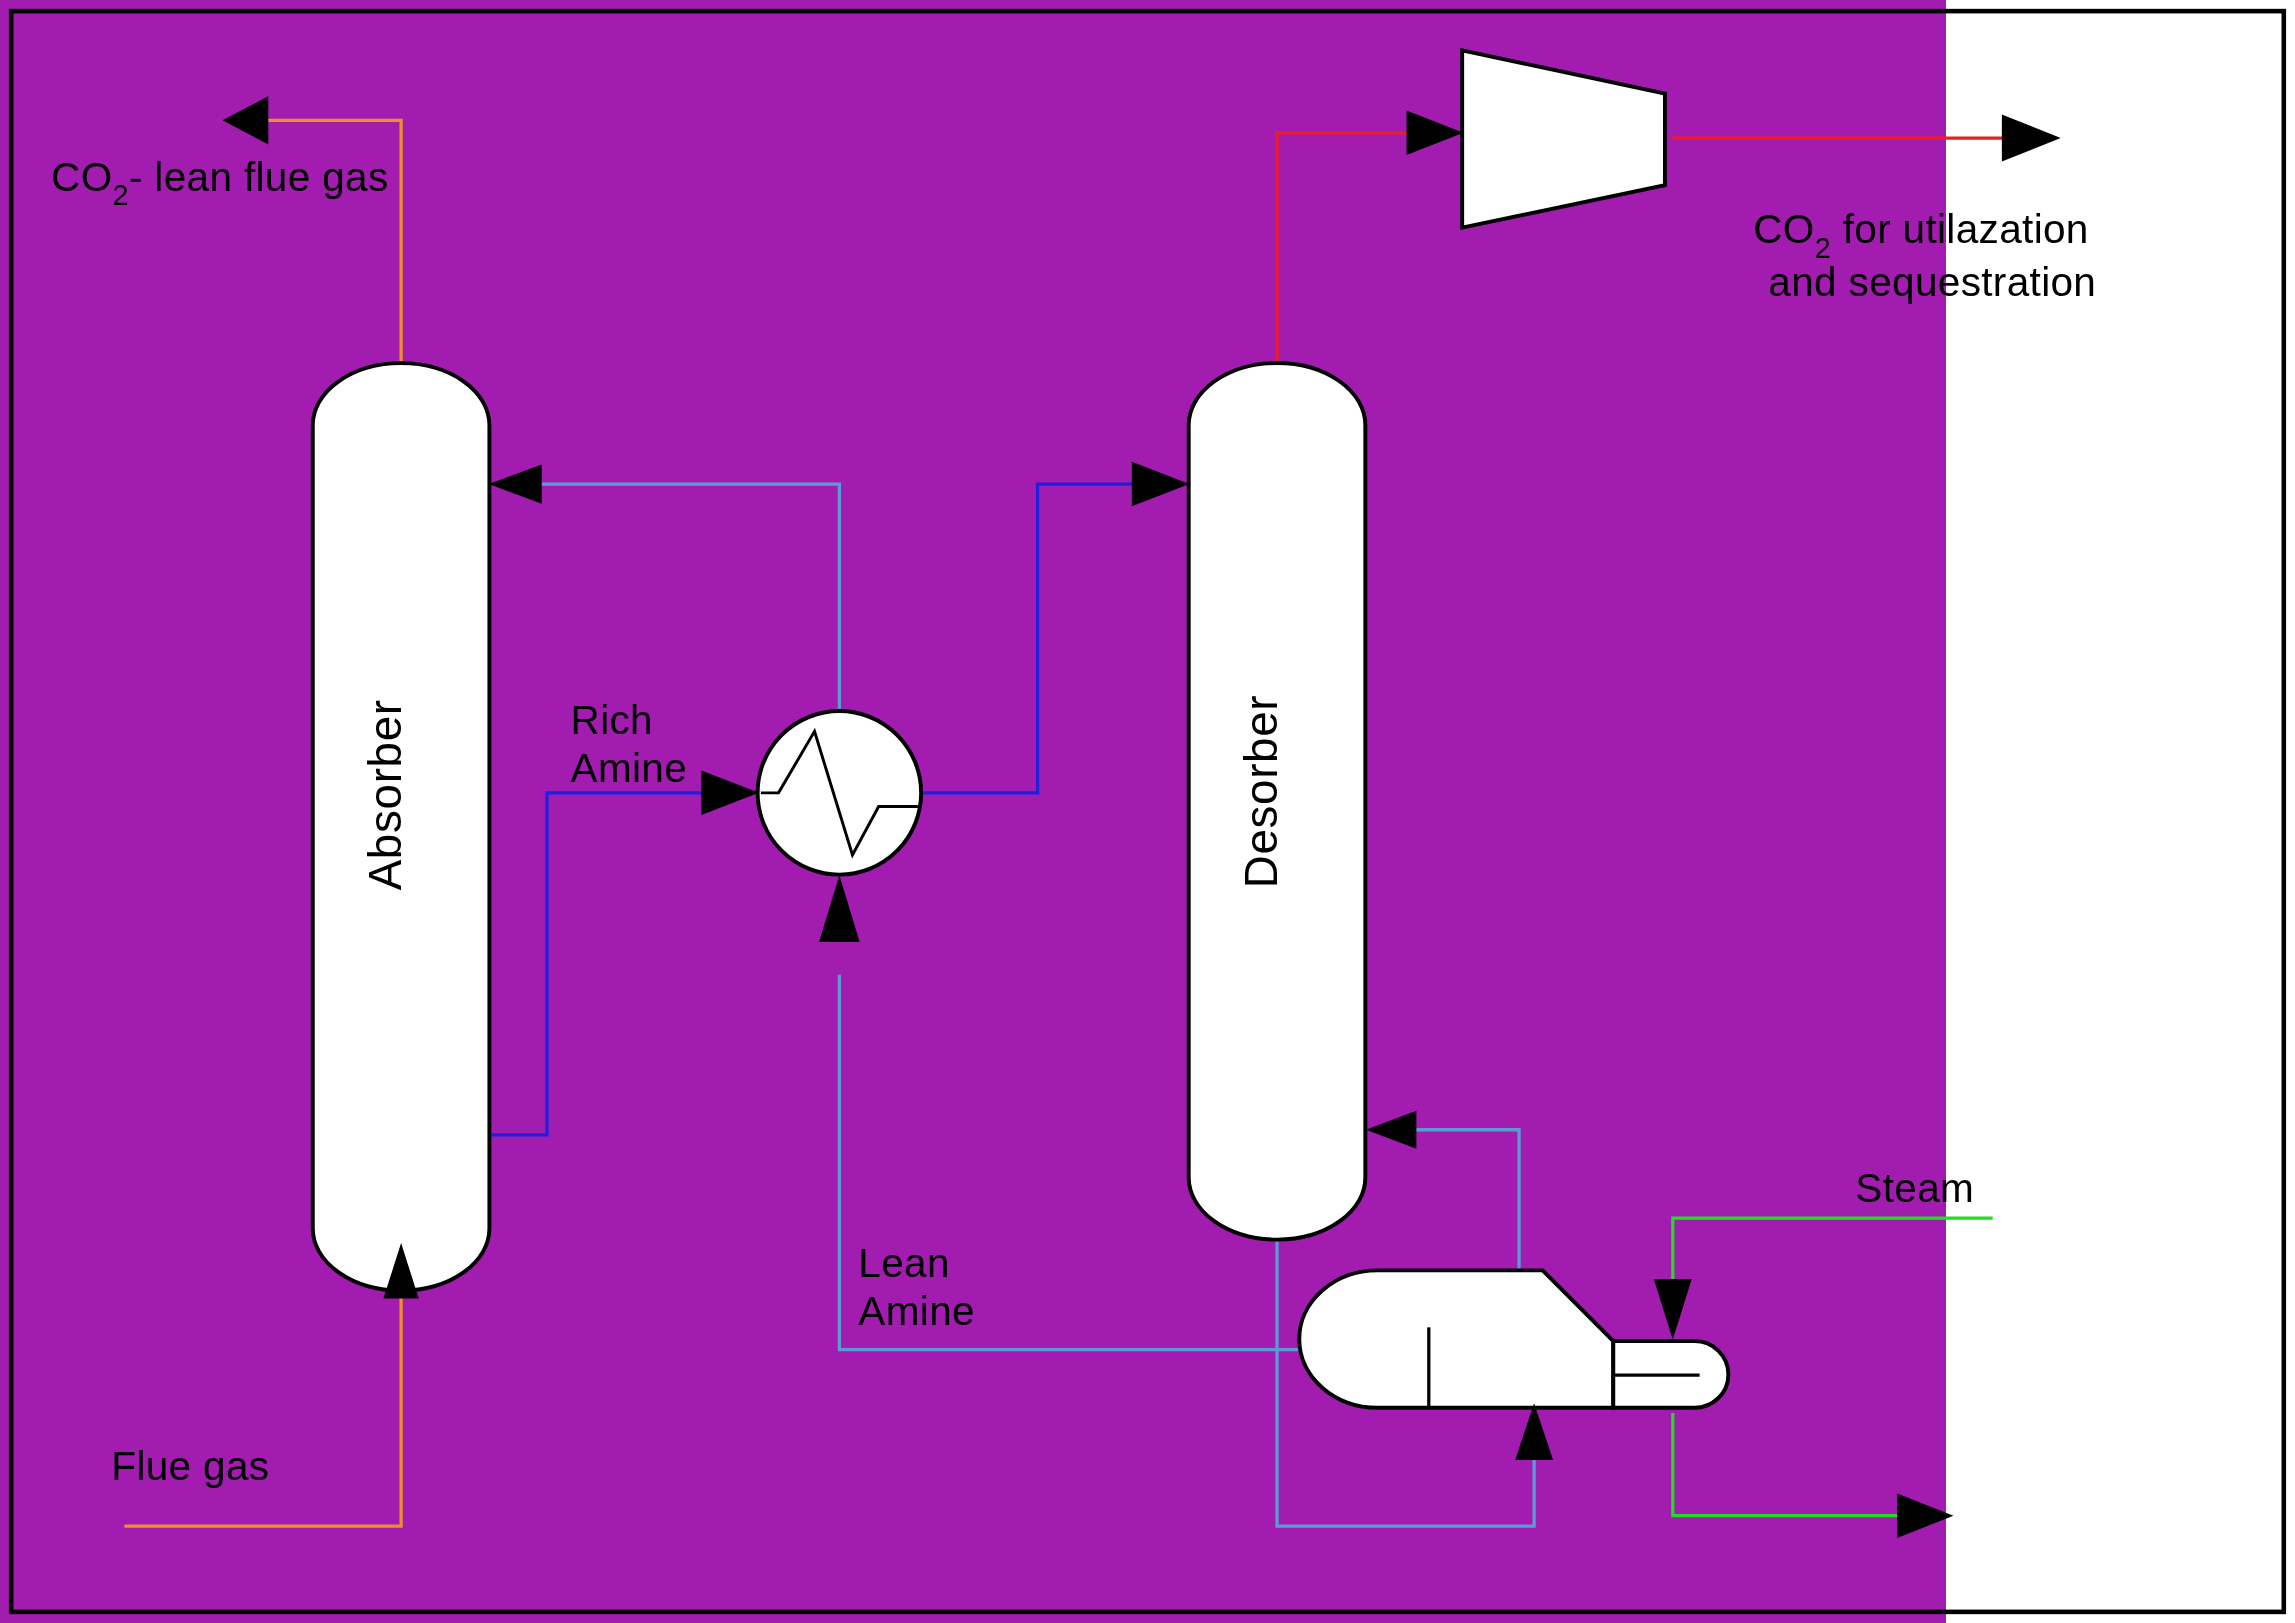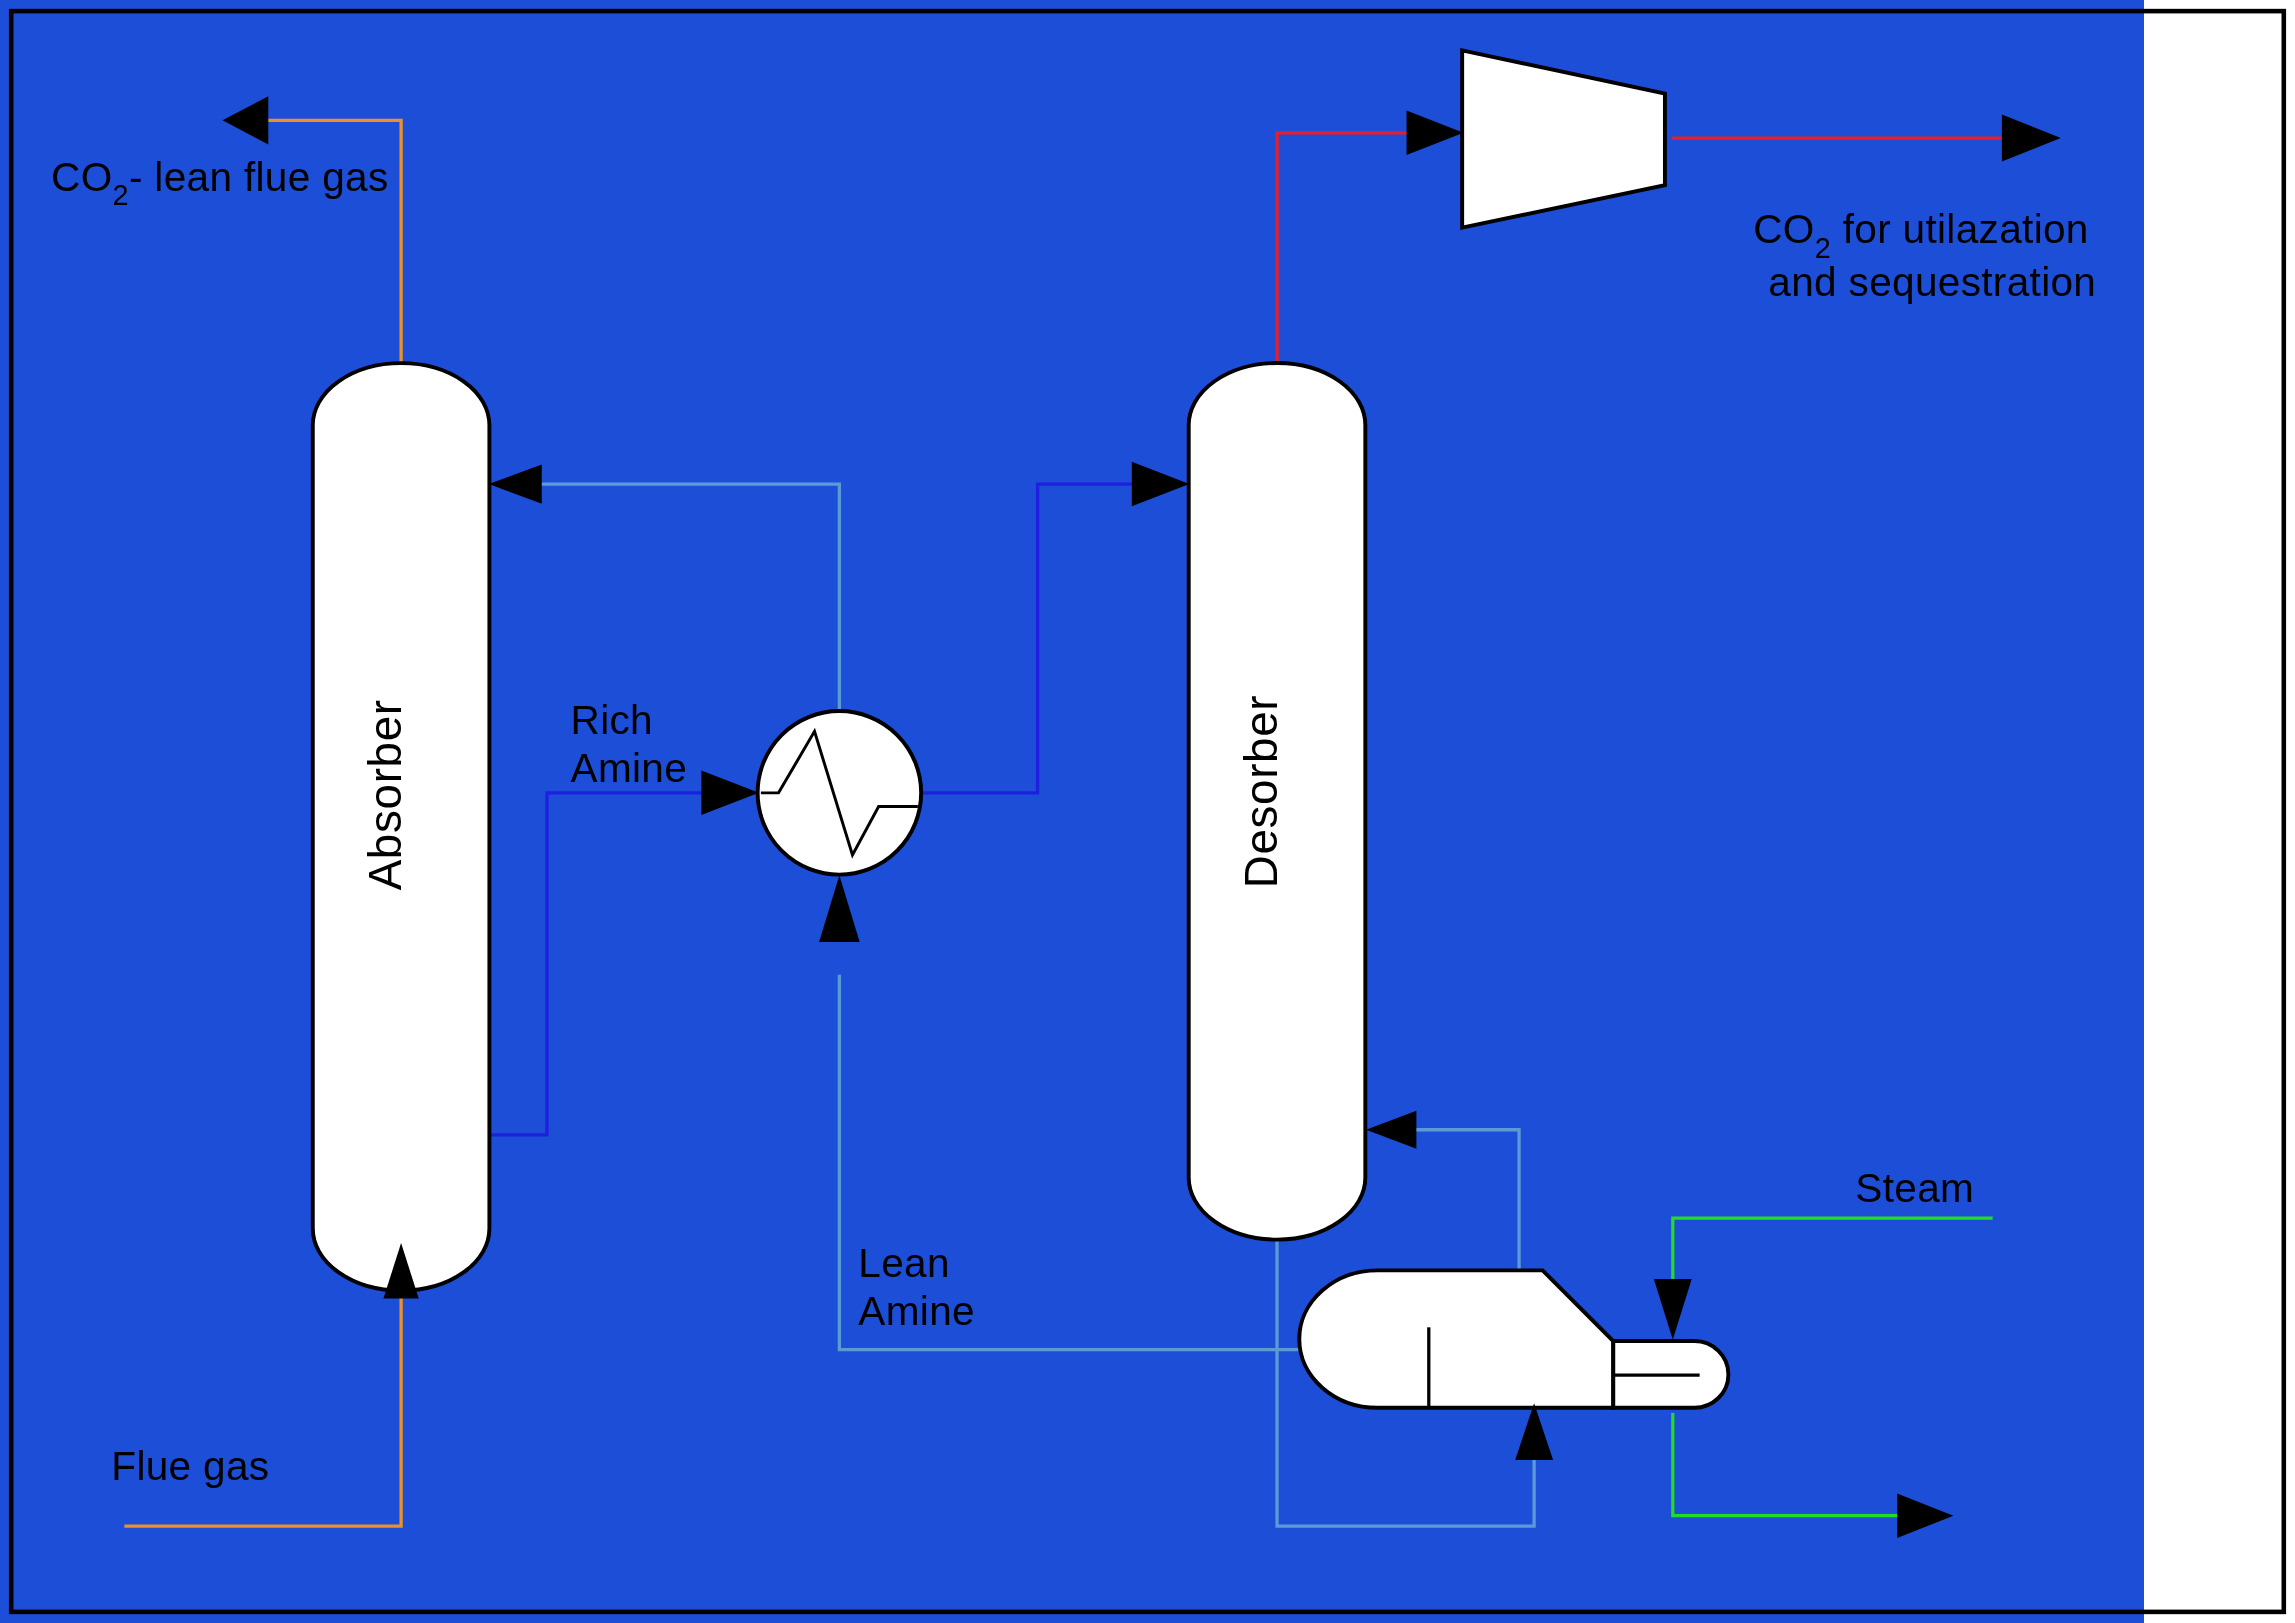--- a/index.html
+++ b/index.html
@@ -9,23 +9,23 @@
     background: #ffffff;
   }
   body {
     width: 2295px;
     height: 1623px;
     font-family: "Liberation Sans", sans-serif;
     overflow: hidden;
   }
   #diagram-root {
     position: relative;
-    width: 2144px;
+    width: 1946px;
     height: 1623px;
-    background: #1d4ed8;
+    background: #a21caf;
   }
   svg#pfd {
     display: block;
     width: 2295px;
     height: 1623px;
   }
   .pfd-label {
     font-family: "Liberation Sans", sans-serif;
     fill: #000000;
     font-size: 62px;

